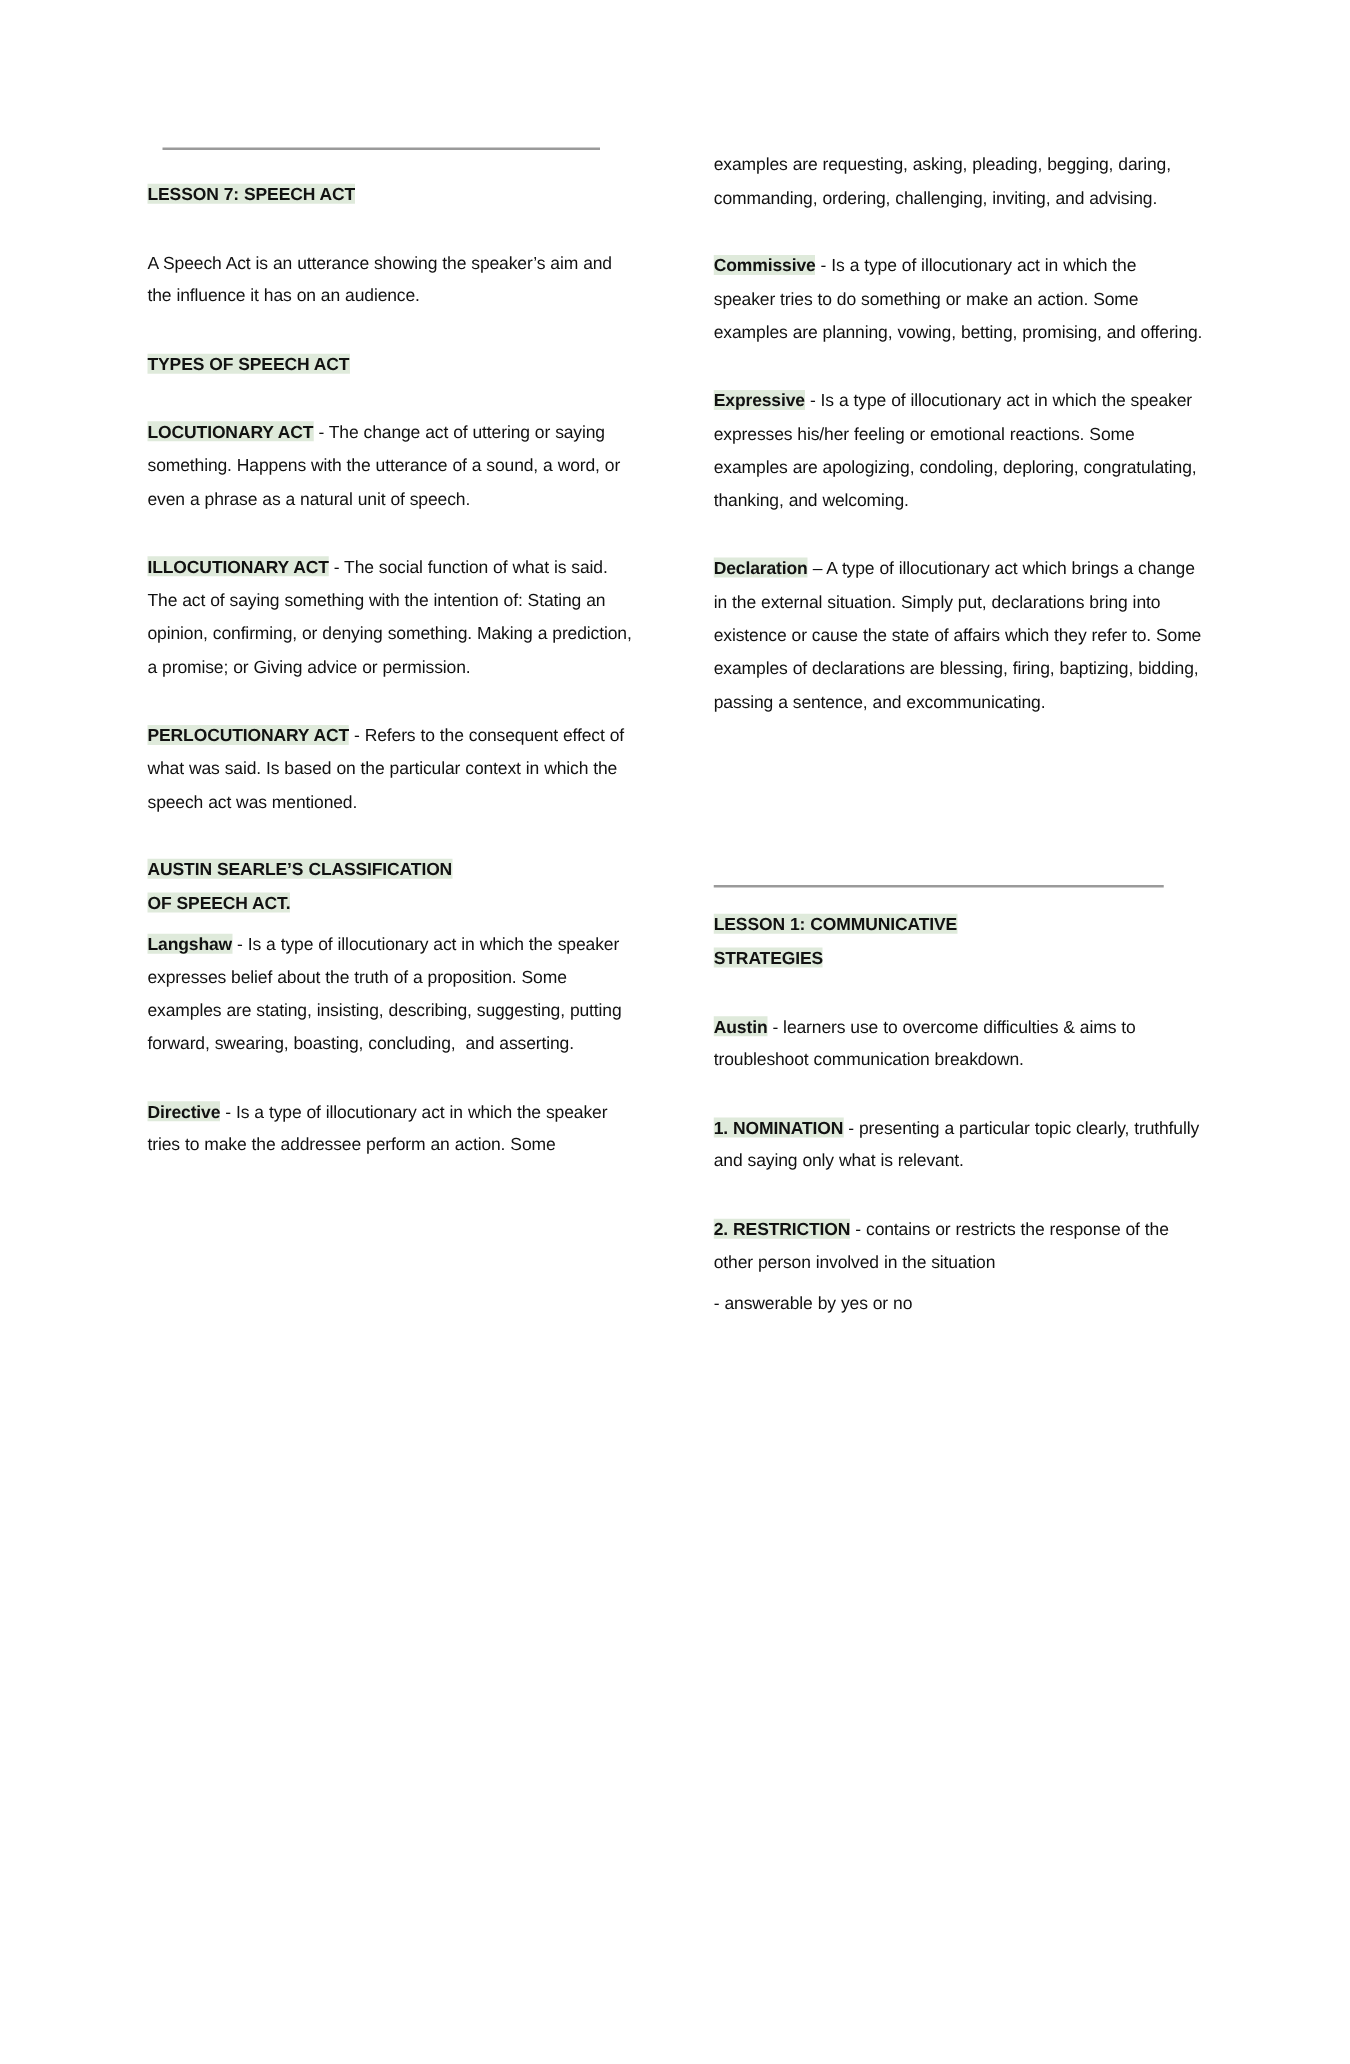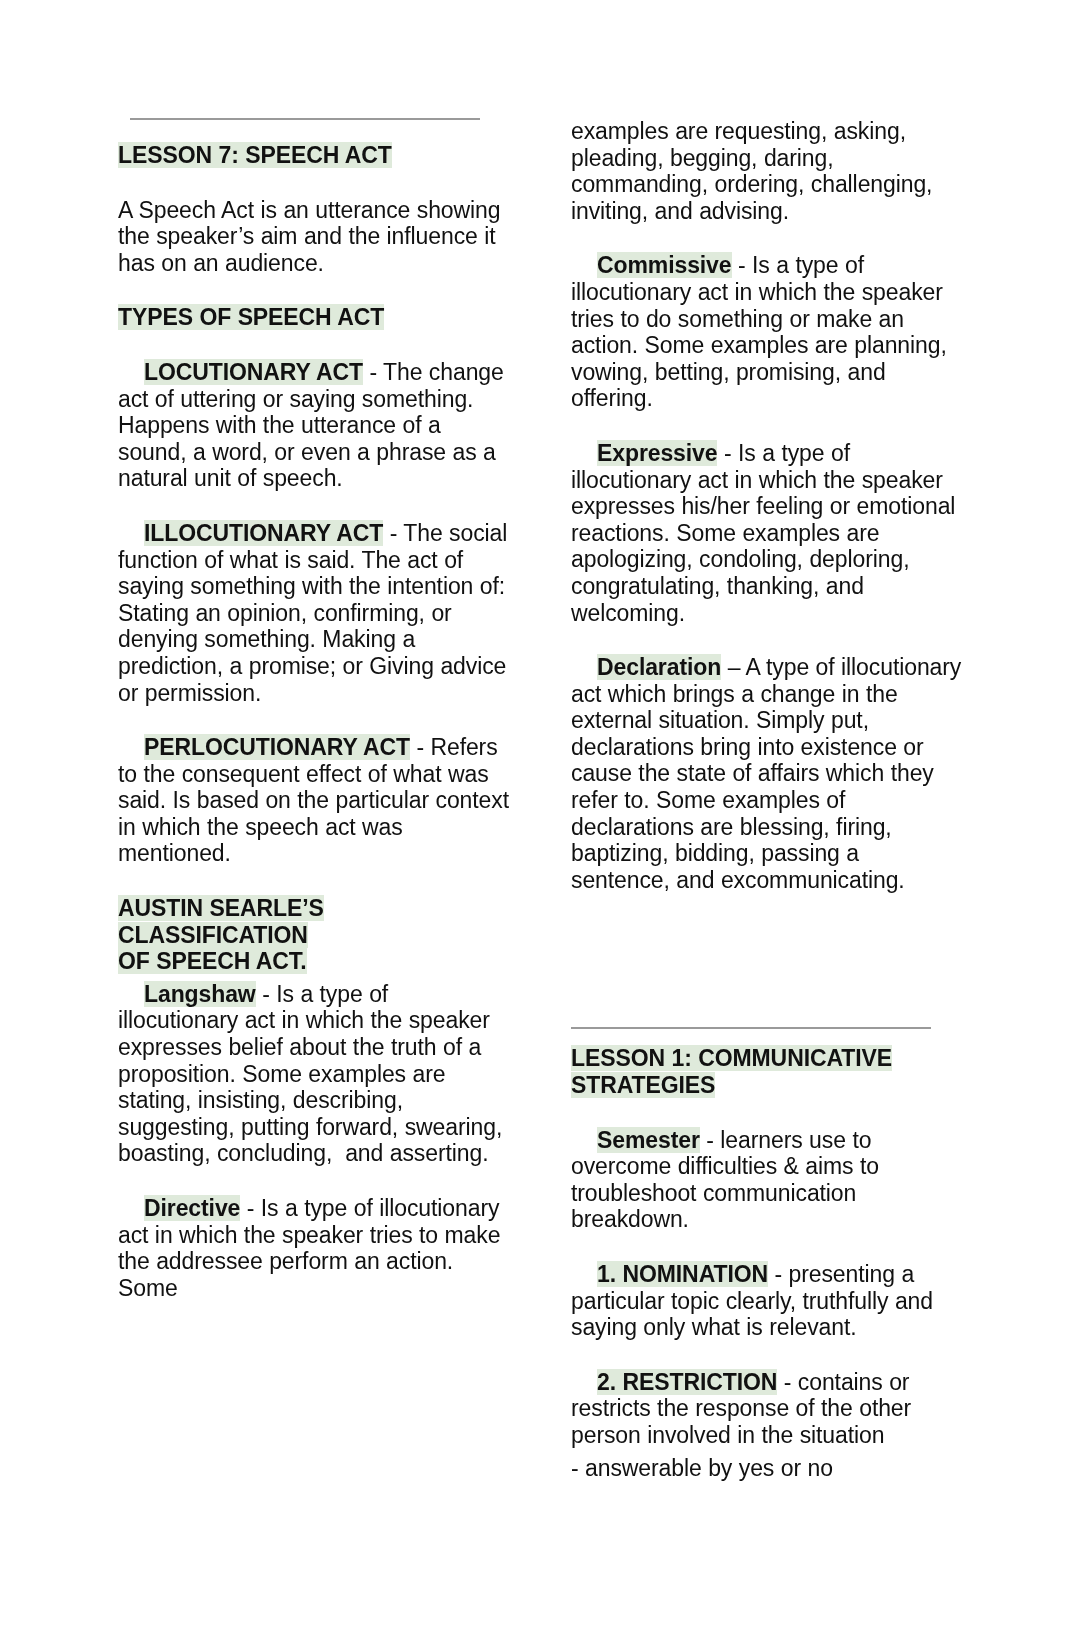--- a/index.html
+++ b/index.html
@@ -37,37 +37,36 @@
     border-top: 2px solid #9a9a9a;
     margin: 0 0 22px 12px;
     width: 350px;
   }
   .rule.rule-right {
     margin: 14px 0 16px 0;
     width: 360px;
   }
   p.block {
     margin: 0 0 28px 0;
-    font-size: 23px;
+    font-size: 14px;
     line-height: 26.6px;
     letter-spacing: -0.1px;
     word-spacing: 0.2px;
   }
   p.block.tight {
     margin-bottom: 6px;
   }
   p.block.head {
     font-weight: bold;
   }
   .hl {
     background-color: #dfeadb;
   }
   .bold {
     font-weight: bold;
-    margin-left: 26px;
   }
   .spacer-xl {
     height: 92px;
   }
   .nowrapish { white-space: pre-wrap; }
 </style>
 </head>
 <body>
 
 <div class="page">
@@ -118,21 +117,21 @@
       <div class="spacer-xl"></div>
 
 
       <div class="rule rule-right"></div>
 
       <p class="block head">
         <span class="hl">LESSON 1: COMMUNICATIVE</span><br>
         <span class="hl">STRATEGIES</span>
       </p>
 
-      <p class="block"><span class="hl bold">Semester</span><span> - learners use to overcome difficulties &amp; aims to troubleshoot communication breakdown.</span></p>
+      <p class="block"><span class="hl bold">Austin</span><span> - learners use to overcome difficulties &amp; aims to troubleshoot communication breakdown.</span></p>
 
       <p class="block"><span class="hl bold">1. NOMINATION</span><span> - presenting a particular topic clearly, truthfully and saying only what is relevant.</span></p>
 
       <p class="block tight"><span class="hl bold">2. RESTRICTION</span><span> - contains or restricts the response of the other person involved in the situation</span></p>
 
       <p class="block">- answerable by yes or no</p>
 
 
     </div>
   </div>

